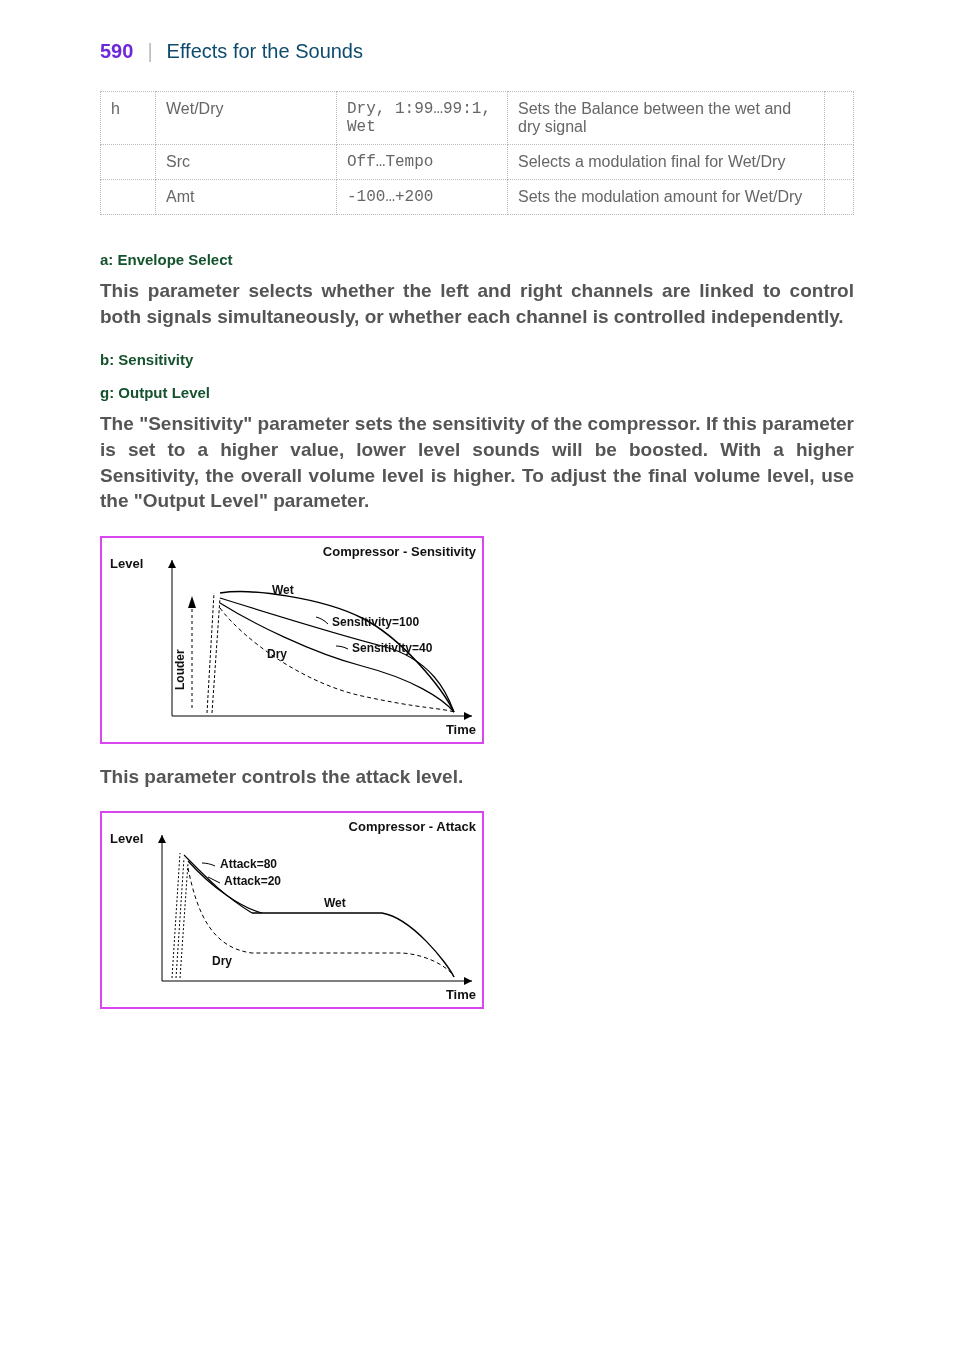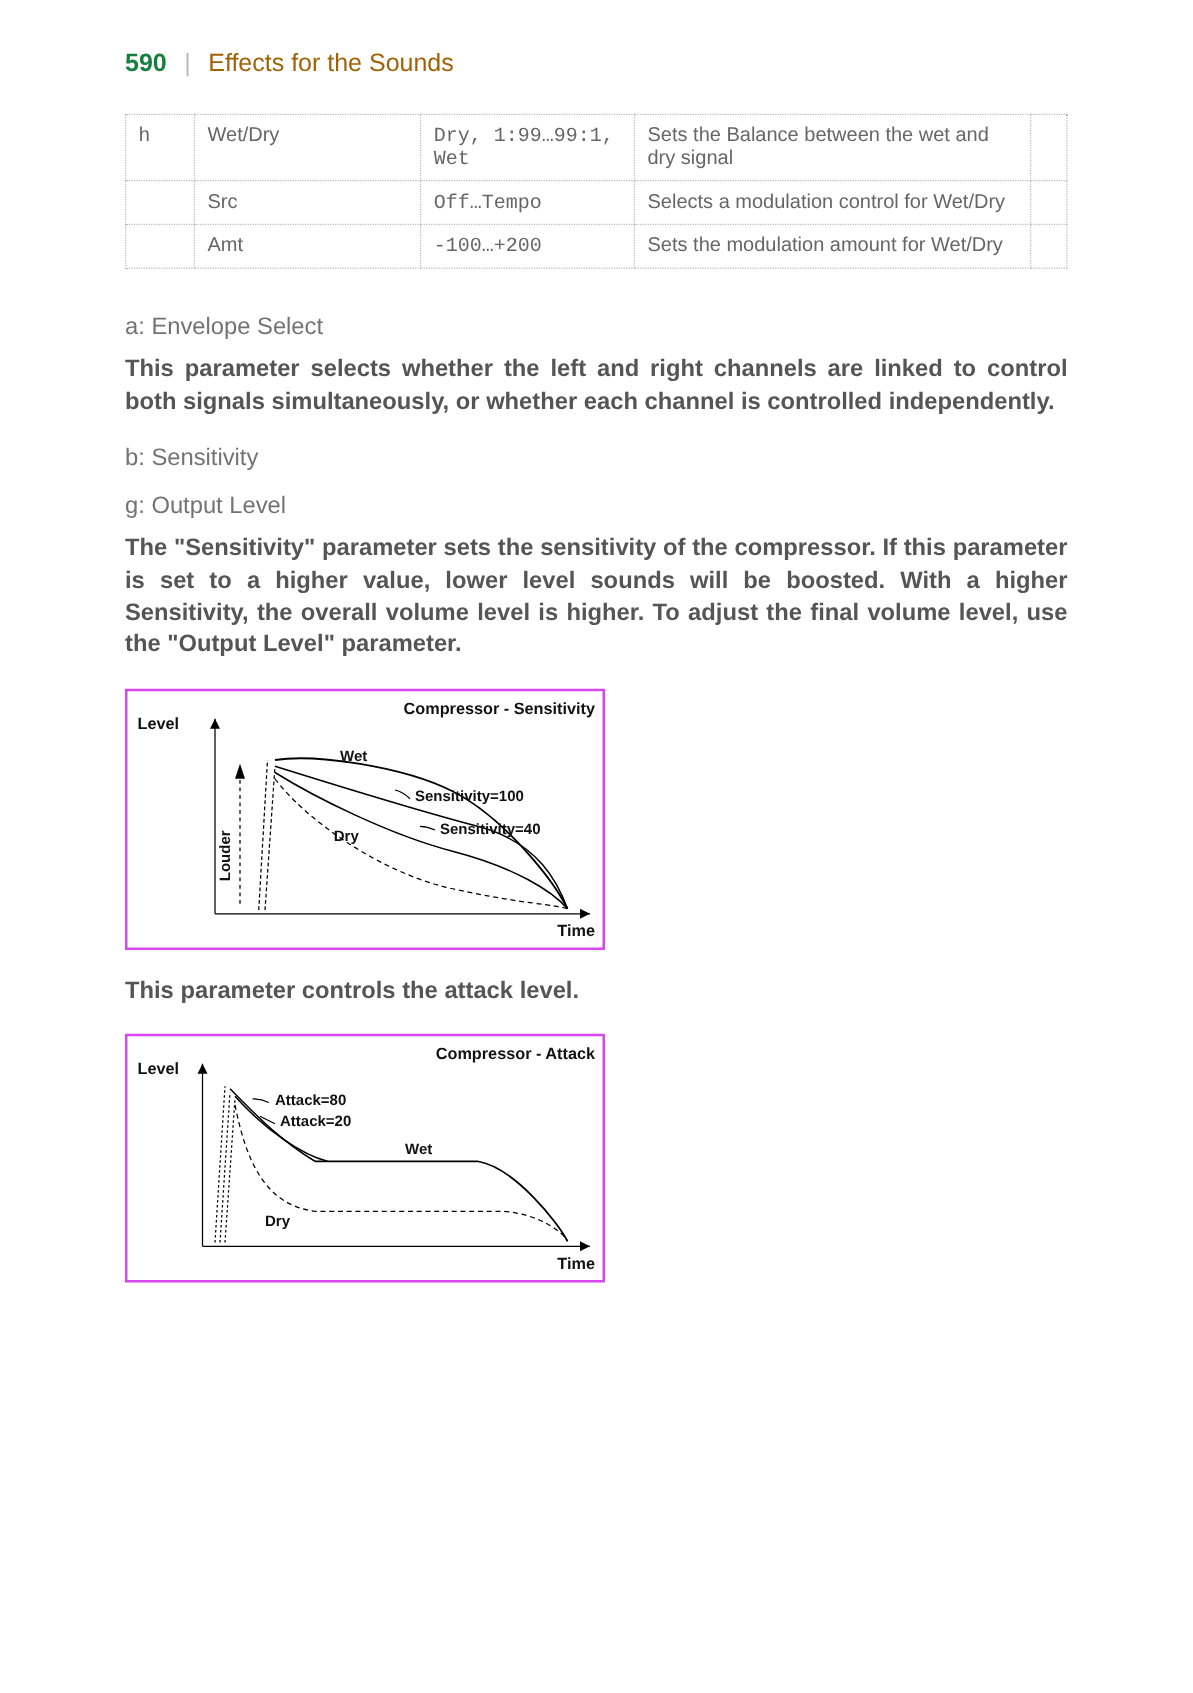--- a/index.html
+++ b/index.html
@@ -16,29 +16,29 @@
     padding: 40px 100px 60px 100px;
   }
   .header-line {
     display: flex;
     align-items: baseline;
     gap: 14px;
     margin-bottom: 28px;
   }
   .page-num {
     font-weight: 700;
-    color: #15803d;
+    color: #6d28d9;
     font-size: 20px;
   }
   .header-sep {
     color: #bbb;
     font-size: 20px;
   }
   .section-title {
-    color: #a16207;
+    color: #0c4a6e;
     font-size: 20px;
     font-weight: 400;
   }
   table.param-table {
     border-collapse: collapse;
     width: 100%;
     font-size: 16px;
     color: #666;
     margin-bottom: 36px;
   }
@@ -46,23 +46,23 @@
     border: 1px dotted #bbb;
     padding: 8px 10px;
     vertical-align: top;
   }
   .col-key { width: 34px; text-align: left; }
   .col-name { width: 160px; }
   .col-range { width: 150px; font-family: Liberation Mono, monospace; }
   .col-desc { }
   .col-end { width: 8px; }
   h3.sub {
-    font-size: 19px;
-    font-weight: 400;
-    color: #737373;
+    font-size: 15px;
+    font-weight: 700;
+    color: #14532d;
     margin: 22px 0 10px 0;
   }
   p.body {
     font-size: 19px;
     line-height: 1.35;
     color: #555;
     margin: 0 0 18px 0;
     text-align: justify;
     font-weight: bold;
   }
@@ -94,21 +94,21 @@
       <td class="col-key">h</td>
       <td class="col-name">Wet/Dry</td>
       <td class="col-range">Dry, 1:99…99:1, Wet</td>
       <td class="col-desc">Sets the Balance between the wet and dry signal</td>
       <td class="col-end"></td>
     </tr>
     <tr>
       <td class="col-key"></td>
       <td class="col-name">Src</td>
       <td class="col-range">Off…Tempo</td>
-      <td class="col-desc">Selects a modulation control for Wet/Dry</td>
+      <td class="col-desc">Selects a modulation final for Wet/Dry</td>
       <td class="col-end"></td>
     </tr>
     <tr>
       <td class="col-key"></td>
       <td class="col-name">Amt</td>
       <td class="col-range">-100…+200</td>
       <td class="col-desc">Sets the modulation amount for Wet/Dry</td>
       <td class="col-end"></td>
     </tr>
   </tbody>

